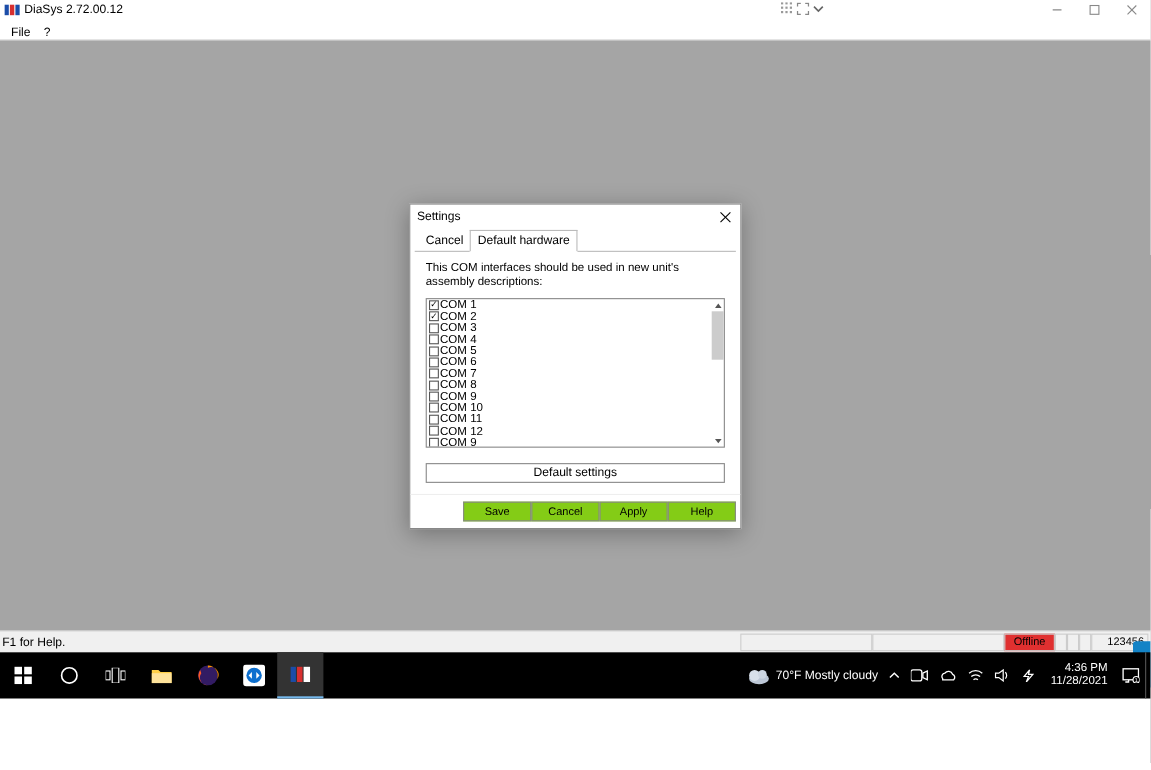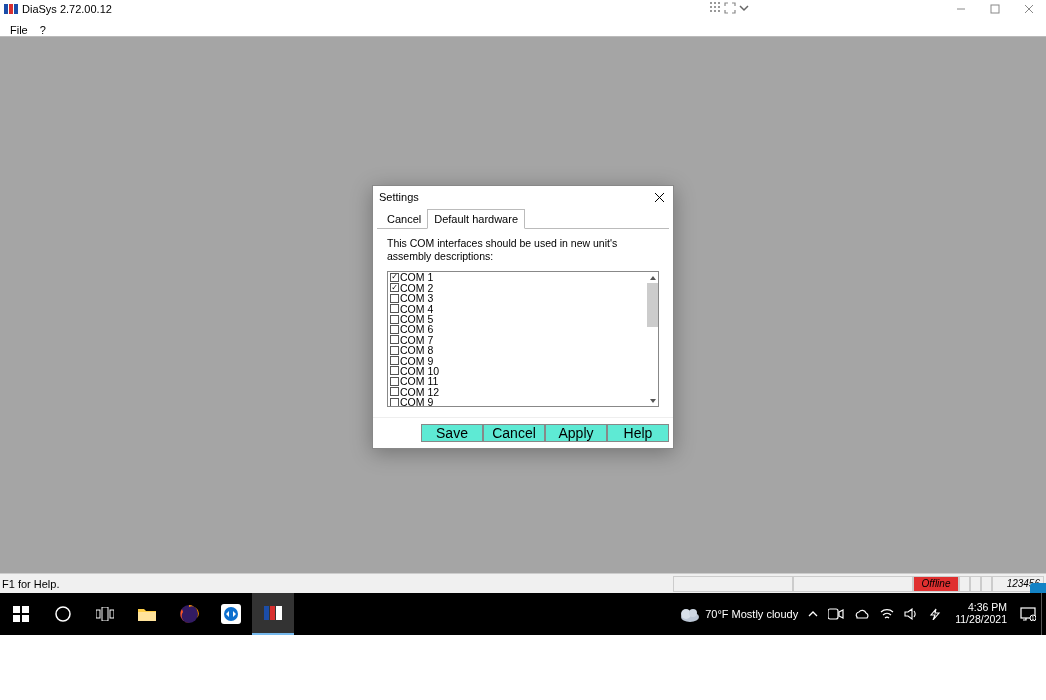--- a/index.html
+++ b/index.html
@@ -28,24 +28,24 @@
   .dialog-desc { font-size: 10.5px; line-height: 1.25; margin-bottom: 8px;}
   .com-list { border: 1px solid #888; height: 136px; position: relative; font-size: 10.5px; overflow:hidden; }
   .com-list-inner { padding: 0 2px; }
   .com-row { display:flex; align-items:center; height: 10.4px; }
   .com-check { width:9px; height:9px; border:1px solid #555; margin-right:1px; display:inline-flex; align-items:center; justify-content:center; font-size:8px; line-height:1;}
   .com-scroll-up { position:absolute; right:0; top:0; width:11px; height:11px; display:flex; align-items:center; justify-content:center; font-size:9px; color:#444;}
   .com-scroll-down { position:absolute; right:0; bottom:0; width:11px; height:11px; display:flex; align-items:center; justify-content:center; font-size:9px; color:#444;}
   .com-thumb { position:absolute; right:0; top:11px; width:11px; height:44px; background:#ccc;}
   .default-btn { width: 100%; height: 18px; border: 1px solid #888; background:#fff; font-size: 11px; margin-top: 14px; cursor:default;}
   .dialog-footer { display:flex; justify-content:flex-end; padding: 6px 4px 6px; gap:0; border-top: 1px solid #eee; margin-top:4px;}
-  .dialog-footer button { width: 62px; height: 18px; border:1px solid #888; background:#5eead4; font-size:14px; cursor:default;}
+  .dialog-footer button { width: 62px; height: 18px; border:1px solid #888; background:#84cc16; font-size:10px; cursor:default;}
   
   .statusbar { height: 20px; background:#f0f0f0; border-top:1px solid #ccc; display:flex; align-items:center; justify-content:space-between; font-size:11px; padding:0 2px;}
-  .statusbar-right { display:flex; align-items:center; gap:0;font-style:italic;}
+  .statusbar-right { display:flex; align-items:center; gap:0;}
   .status-cell { border:1px solid #ccc; height:16px; padding:0 3px; display:flex; align-items:center; font-size:10px;}
   .status-offline { background:#e03030; color:#000; width:46px; justify-content:center;}
   .status-tiny { width:11px; }
   .status-num { width:52px; justify-content:flex-end;}
   
   .taskbar { height:42px; background:#000; display:flex; align-items:center; color:#fff; font-size:11px; position:relative;}
   .tb-left { display:flex; align-items:center; height:100%;}
   .tb-btn { width:42px; height:42px; display:flex; align-items:center; justify-content:center; }
   .tb-btn.active { background:#333; border-bottom:2px solid #76b9ed;}
   .tb-right { position:absolute; right:0; display:flex; align-items:center; height:100%; gap:0;}
@@ -197,20 +197,21 @@
               <path d="M4 1 L7 5 L1 5 Z" fill="#555"></path>
             </svg>
           </div>
         <div class="com-thumb"></div>
         <div class="com-scroll-down">
             <svg width="8" height="6">
               <path d="M4 5 L7 1 L1 1 Z" fill="#555"></path>
             </svg>
           </div>
       </div>
+      <button class="default-btn">Default settings</button>
     </div>
     <div class="dialog-footer">
       <button>Save</button>
       <button>Cancel</button>
       <button>Apply</button>
       <button>Help</button>
     </div>
   </div>
 
   <div class="tv-tab">

